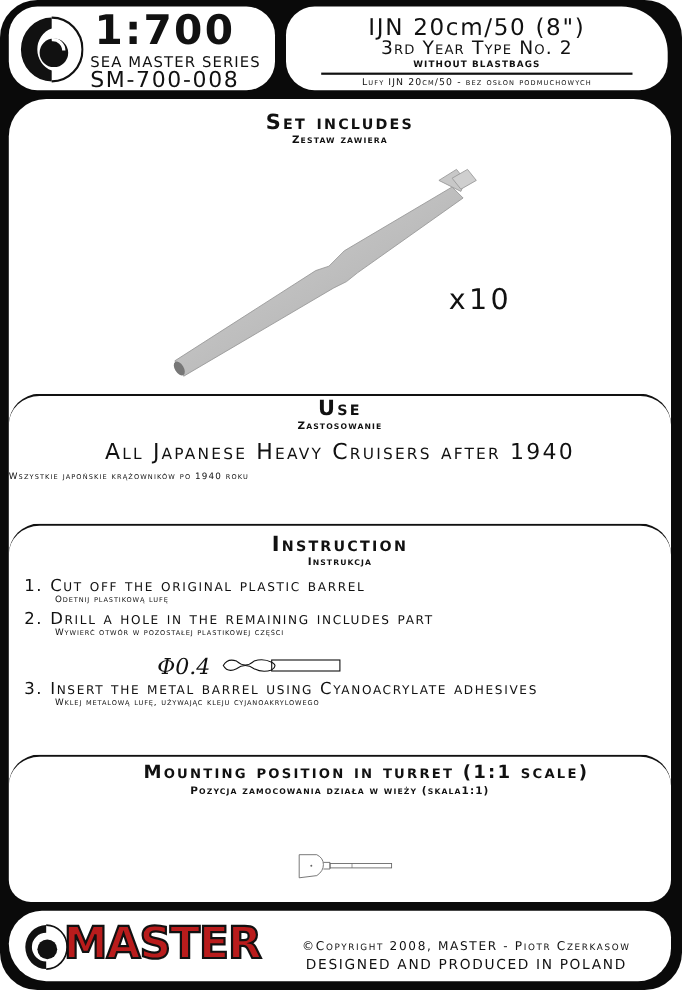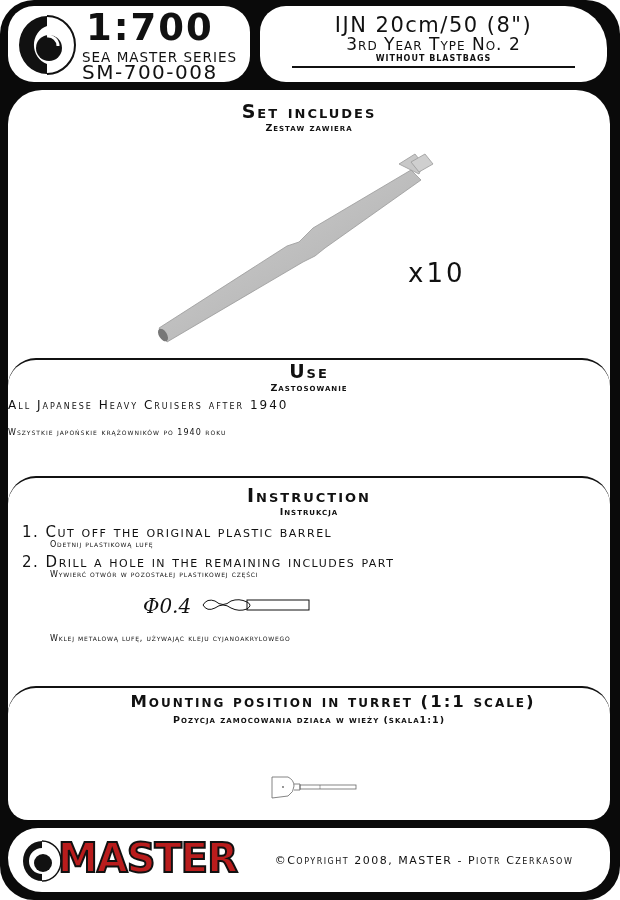--- a/index.html
+++ b/index.html
@@ -21,21 +21,21 @@
   .title-rule { position:absolute; left:32px; right:32px; top:60px; height:1.5px; background:#111; }
   .title4 { position:absolute; left:0; width:100%; top:64px; text-align:center; font-size:8.5px; letter-spacing:1px; font-variant:small-caps; }
   
   .body-panel { left:8px; top:90px; width:602px; height:730px; border-radius:34px 34px 20px 20px; }
   .sec { position:absolute; left:0; width:602px;border-radius:18px; }
   .sec-border { position:absolute; left:0; right:0; top:0; height:40px; border-top:2px solid #111; border-radius:28px 28px 0 0; }
   .sec-title { position:absolute; width:100%; text-align:center; font-variant:small-caps; letter-spacing:2px; font-weight:bold; }
   .sec-sub { position:absolute; width:100%; text-align:center; font-variant:small-caps; letter-spacing:1px; font-size:9.5px; font-weight:bold; }
   .h1 { font-size:19px; }
   .qty { position:absolute; left:400px; top:168px; font-size:26px; letter-spacing:3px; }
-  .use-main { position:absolute; width:100%; top:40px; text-align:left; font-size:12px; font-variant:small-caps; letter-spacing:2px; }
+  .use-main { position:absolute; width:100%; top:40px; text-align:center; font-size:20px; font-variant:small-caps; letter-spacing:2px; }
   .use-sub { position:absolute; width:100%; top:70px; text-align:left; font-size:8px; font-variant:small-caps; letter-spacing:1px; }
   .step { position:absolute; left:14px; font-size:15px; letter-spacing:1.5px; font-variant:small-caps; line-height:16px;text-align:center; }
   .step-sub { position:absolute; left:42px; font-size:8px; letter-spacing:0.8px; font-variant:small-caps; line-height:9px; }
   .drill { position:absolute; left:135px; top:118px; font-family:"DejaVu Serif", serif; font-style:italic; font-size:20px; }
   .drill svg { position:absolute; left:58px; top:2px; }
   
   .footer { left:8px; top:828px; width:602px; height:64px; border-radius:30px 24px 30px 34px; }
   .footer-logo { position:absolute; left:14px; top:12px; }
   .footer-brand { position:absolute; left:50px; top:8px; font-size:40px; font-weight:bold; color:#b91c1c;
                   -webkit-text-stroke:2px #111; letter-spacing:-1px; line-height:44px; }
@@ -59,20 +59,21 @@
   <div class="scale">1:700</div>
   <div class="series">SEA MASTER SERIES</div>
   <div class="code">SM-700-008</div>
 </div>
 
 <div class="panel hdr-right">
   <div class="title1">IJN 20cm/50 (8")</div>
   <div class="title2">3rd Year Type No. 2</div>
   <div class="title3">WITHOUT BLASTBAGS</div>
   <div class="title-rule"></div>
+  <div class="title4">Lufy IJN 20cm/50 - bez osłon podmuchowych</div>
 </div>
 
 <div class="panel body-panel">
 
   <div class="sec" style="top:0;height:268px;">
     <div class="sec-title h1" style="top:10px;">Set includes</div>
     <div class="sec-sub" style="top:32px;">Zestaw zawiera</div>
     <svg style="position:absolute;left:145px;top:60px;" width="300" height="200" viewBox="0 0 300 200">
       <defs>
         <linearGradient id="bg" x1="0" y1="0" x2="1" y2="1">
@@ -114,20 +115,24 @@
     <div class="step-sub" style="top:94px;">Wywierć otwór w pozostałej plastikowej części</div>
 
     <div class="drill">
       <span>Φ0.4</span>
       <svg width="110" height="18" viewBox="0 0 110 18">
         <path d="M2 9 Q6 2 14 5 Q22 12 30 5 Q38 2 46 6 Q52 9 46 13 Q38 16 30 12 Q22 6 14 12 Q6 16 2 9 Z" fill="none" stroke="#111" stroke-width="1"></path>
         <rect x="46" y="4" width="62" height="10" fill="none" stroke="#111" stroke-width="1"></rect>
       </svg>
     </div>
 
+    <div class="step" style="top:142px;">
+      <span>3.</span>
+      <span>Insert the metal barrel using Cyanoacrylate adhesives</span>
+    </div>
     <div class="step-sub" style="top:158px;">Wklej metalową lufę, używając kleju cyjanoakrylowego</div>
   </div>
 
   <div class="sec" style="top:596px;height:134px;">
     <div class="sec-border"></div>
     <div class="sec-title" style="top:6px;font-size:16.5px;padding-left:24px;">Mounting position in turret (1:1 scale)</div>
     <div class="sec-sub" style="top:28px;">Pozycja zamocowania działa w wieży (skala1:1)</div>
     <svg style="position:absolute;left:262px;top:88px;" width="90" height="28" viewBox="0 0 90 28">
       <path d="M2 3 L18 3 Q24 6 24 12 Q24 18 18 22 L2 24 Z" fill="none" stroke="#666" stroke-width="0.8"></path>
       <circle cx="13" cy="13" r="0.9" fill="#666"></circle>
@@ -139,13 +144,14 @@
 </div>
 
 <div class="panel footer">
   <svg class="footer-logo" width="40" height="42" viewBox="0 0 40 42">
     <path d="M20 1 A19 20 0 0 0 20 41 L20 34 A13 13 0 0 1 20 8 Z" fill="#111"></path>
     <path d="M20 1 A19 20 0 0 1 20 41" fill="none" stroke="#111" stroke-width="1.5"></path>
     <circle cx="21" cy="23" r="9" fill="#111"></circle>
   </svg>
   <div class="footer-brand">MASTER</div>
   <div class="footer-text f2">©Copyright 2008, MASTER - Piotr Czerkasow</div>
+  <div class="footer-text f3">DESIGNED AND PRODUCED IN POLAND</div>
 </div>
 
 </body></html>

